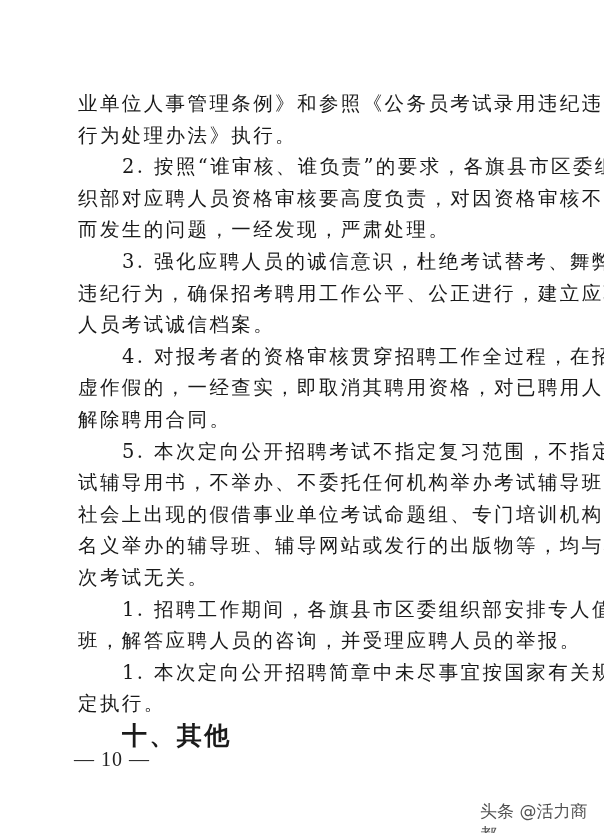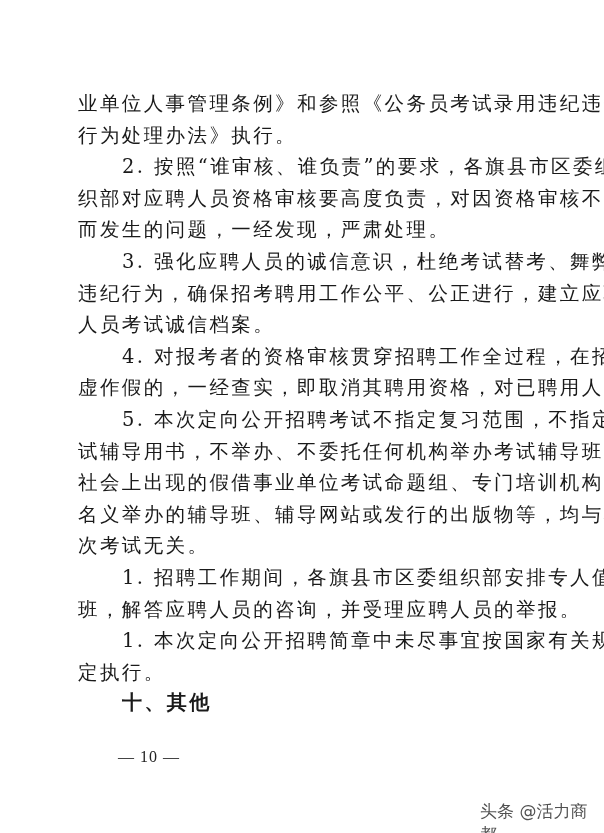--- a/index.html
+++ b/index.html
@@ -4,43 +4,44 @@
 <style>
   html, body { margin: 0; padding: 0; background: #ffffff; }
   body { width: 604px; height: 833px; position: relative; overflow: hidden;
          font-family: "DejaVu Serif", "Liberation Serif", serif; color: #1a1a1a; }
   .page { position: absolute; left: 0; top: 0; width: 604px; height: 833px; }
   .body-text { position: absolute; left: 78px; top: 88px; width: 448px; }
   .line { height: 31.6px; line-height: 31.6px; font-size: 19.5px; letter-spacing: 2.4px;
           white-space: nowrap; text-align: justify; text-align-last: justify; }
   .line.last { text-align-last: left; }
   .line.indent { padding-left: 44px; }
-  .heading { font-family: Liberation Mono, monospace; font-weight: bold;
-             padding-left: 44px; text-align-last: left; font-size: 20px; }
-  .page-number { position: absolute; left: 74px; top: 748px; font-size: 16px;
-                 font-family: "Liberation Serif", serif; color: #222; letter-spacing: 1px; margin-left: 44px; }
+  .heading { font-family: Liberation Serif, serif; font-weight: bold;
+             padding-left: 44px; text-align-last: left; font-size: 25px; }
+  .page-number { position: absolute; left: 74px; top: 748px; font-size: 20px;
+                 font-family: "Liberation Serif", serif; color: #222; letter-spacing: 1px; }
   .watermark { position: absolute; left: 480px; top: 800px; font-size: 17px;
                font-family: "DejaVu Sans", "Liberation Sans", sans-serif; color: #333;
                opacity: 0.85; text-shadow: 0 0 1px #fff, 1px 1px 0 #fff; letter-spacing: 0px; }
 </style>
 </head>
 <body>
 
 <div class="page">
   <div class="body-text">
     <div class="line last">业单位人事管理条例》和参照《公务员考试录用违纪违规</div>
     <div class="line last">行为处理办法》执行。</div>
     <div class="line indent last">2. 按照“谁审核、谁负责”的要求，各旗县市区委组</div>
     <div class="line last">织部对应聘人员资格审核要高度负责，对因资格审核不严</div>
     <div class="line last">而发生的问题，一经发现，严肃处理。</div>
     <div class="line indent last">3. 强化应聘人员的诚信意识，杜绝考试替考、舞弊等</div>
     <div class="line last">违纪行为，确保招考聘用工作公平、公正进行，建立应聘</div>
     <div class="line last">人员考试诚信档案。</div>
     <div class="line indent last">4. 对报考者的资格审核贯穿招聘工作全过程，在招聘</div>
     <div class="line last">虚作假的，一经查实，即取消其聘用资格，对已聘用人员，</div>
+    <div class="line last">解除聘用合同。</div>
     <div class="line indent last">5. 本次定向公开招聘考试不指定复习范围，不指定考</div>
     <div class="line last">试辅导用书，不举办、不委托任何机构举办考试辅导班。</div>
     <div class="line last">社会上出现的假借事业单位考试命题组、专门培训机构等</div>
     <div class="line last">名义举办的辅导班、辅导网站或发行的出版物等，均与本</div>
     <div class="line last">次考试无关。</div>
     <div class="line indent last">1. 招聘工作期间，各旗县市区委组织部安排专人值</div>
     <div class="line last">班，解答应聘人员的咨询，并受理应聘人员的举报。</div>
     <div class="line indent last">1. 本次定向公开招聘简章中未尽事宜按国家有关规</div>
     <div class="line last">定执行。</div>
     <div class="line heading">十、其他</div>

